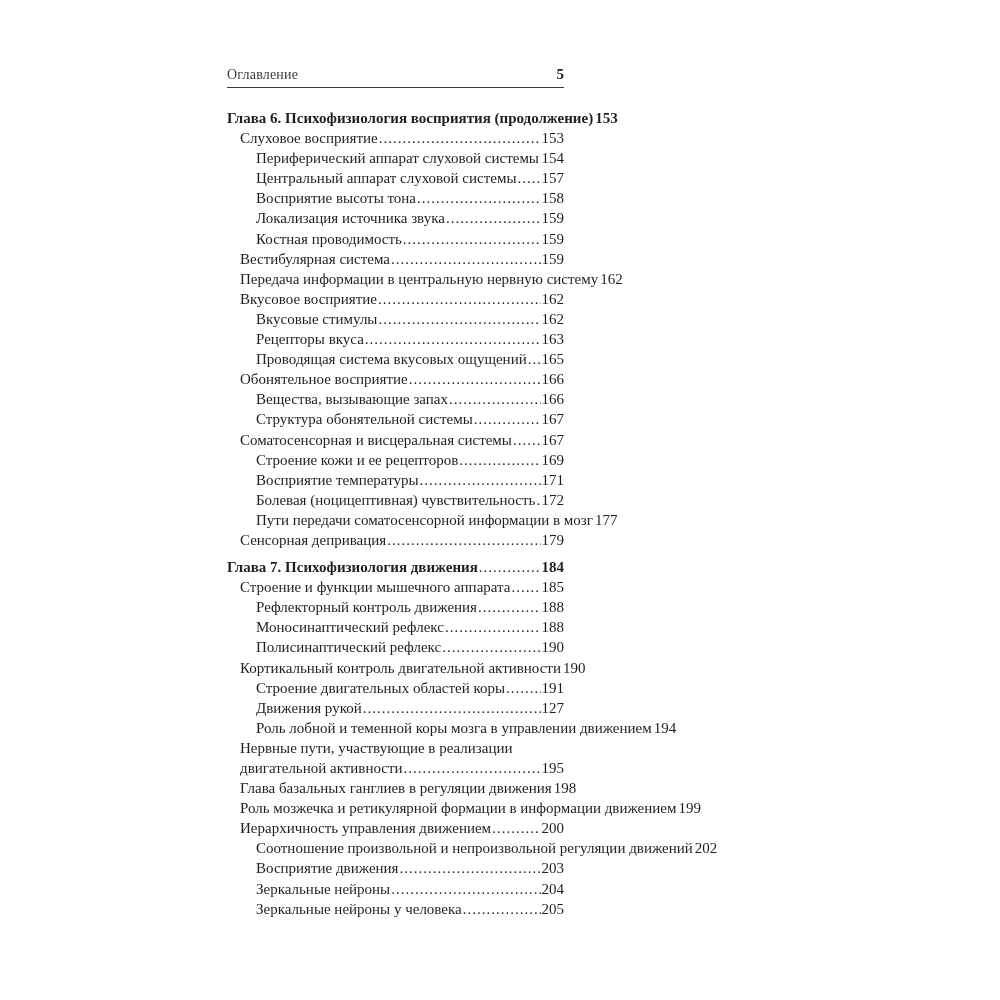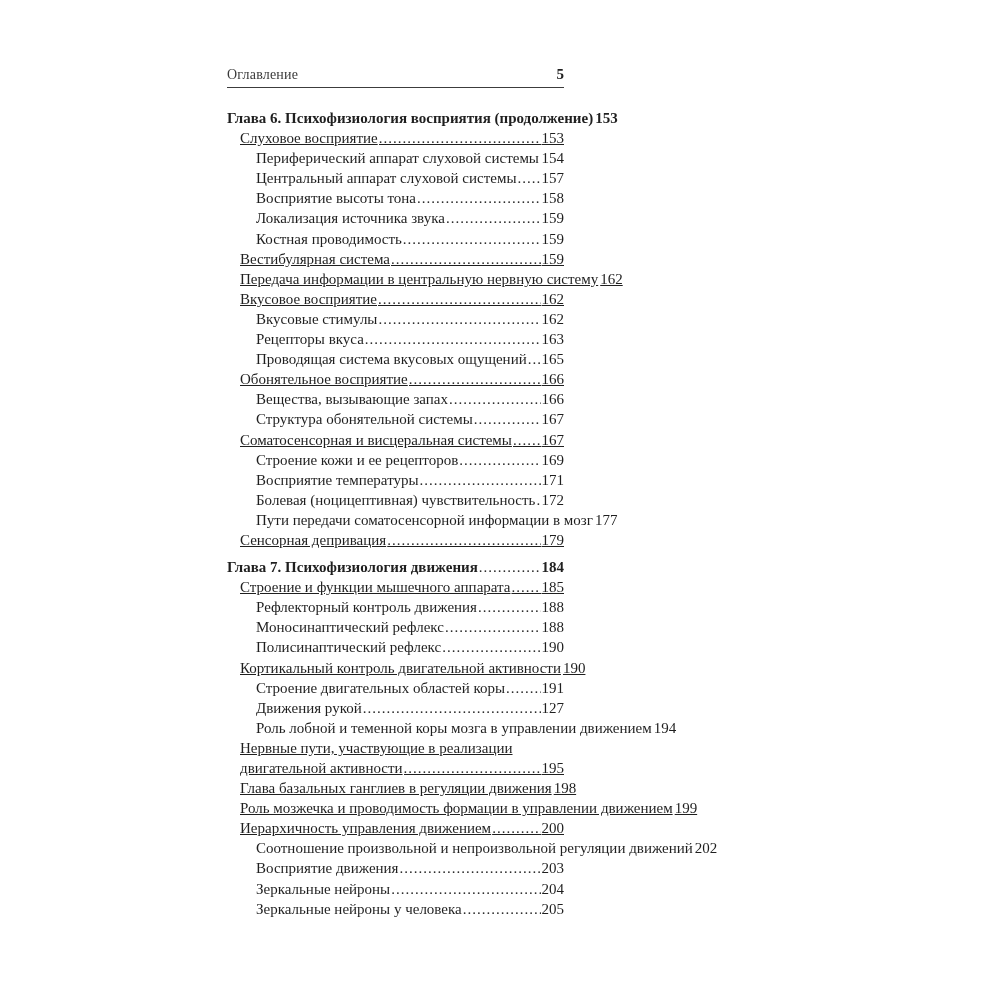--- a/index.html
+++ b/index.html
@@ -43,21 +43,21 @@
     margin-top: 20px;
   }
   .toc-row {
     display: flex;
     align-items: baseline;
     font-size: 15px;
     line-height: 20.1px;
     white-space: nowrap;
   }
   .toc-row.lvl0 { padding-left: 0; }
-  .toc-row.lvl1 { padding-left: 13px; text-decoration: underline; }
+  .toc-row.lvl1 { padding-left: 13px; }
   .toc-row.lvl2 { padding-left: 29px; }
   .toc-row.chapter {
     font-weight: bold;
     margin-top: 7px;
   }
   .toc-text {
     flex: 0 0 auto;
   }
   .toc-dots {
     flex: 1 1 auto;
@@ -252,21 +252,21 @@
     <span class="toc-text">двигательной активности</span>
     <span class="toc-dots"></span>
     <span class="toc-page">195</span>
   </div>
       <div class="toc-row lvl1">
     <span class="toc-text">Глава базальных ганглиев в регуляции движения</span>
     <span class="toc-dots"></span>
     <span class="toc-page">198</span>
   </div>
       <div class="toc-row lvl1">
-    <span class="toc-text">Роль мозжечка и проводимость формации в управлении движением</span>
+    <span class="toc-text">Роль мозжечка и ретикулярной формации в информации движением</span>
     <span class="toc-dots"></span>
     <span class="toc-page">199</span>
   </div>
       <div class="toc-row lvl1">
     <span class="toc-text">Иерархичность управления движением</span>
     <span class="toc-dots"></span>
     <span class="toc-page">200</span>
   </div>
       <div class="toc-row lvl2">
     <span class="toc-text">Соотношение произвольной и непроизвольной регуляции движений</span>

